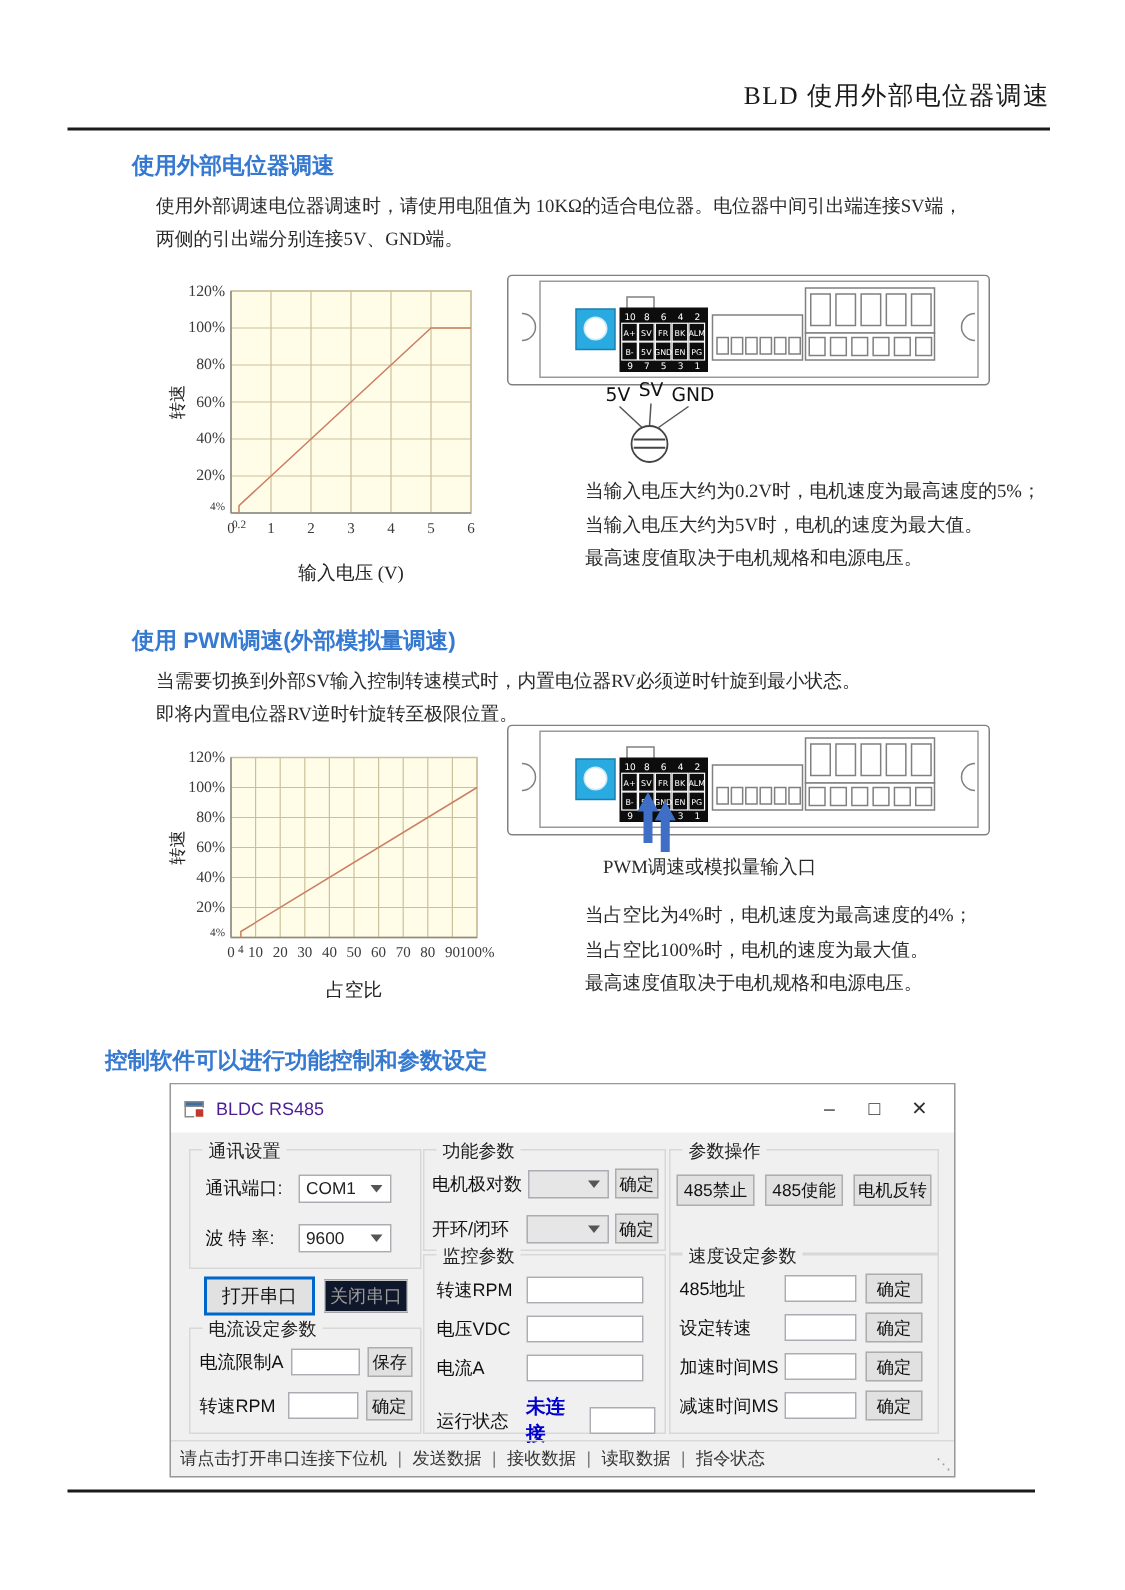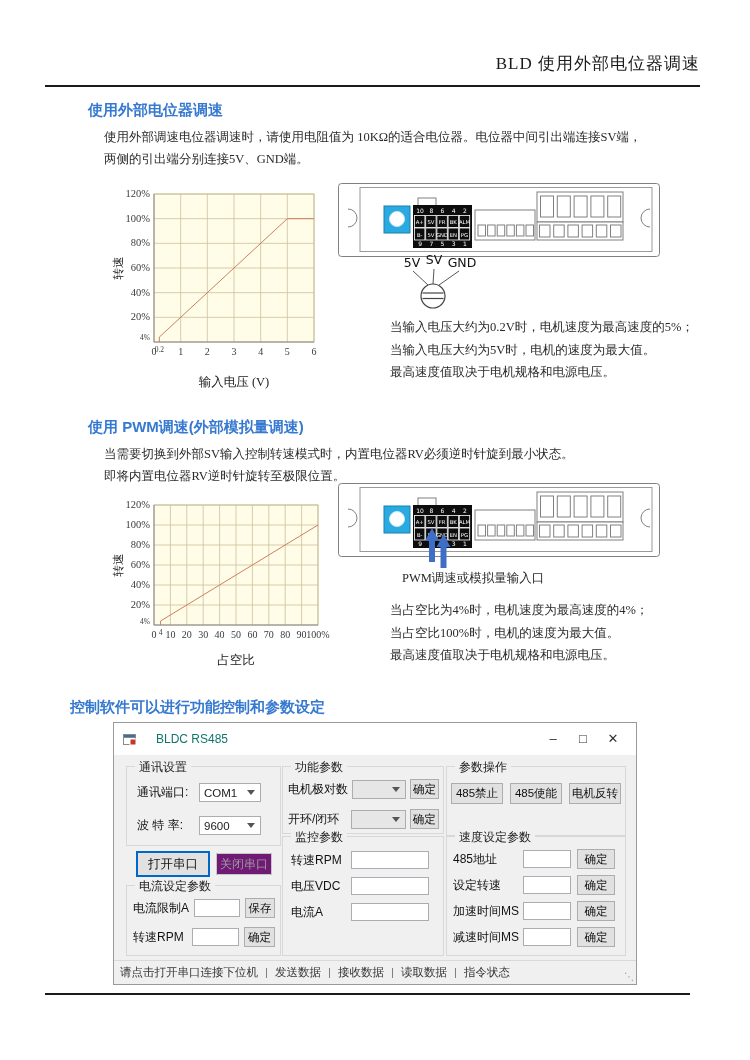--- a/index.html
+++ b/index.html
@@ -8,37 +8,37 @@
   .serif{font-family:"Liberation Serif","DejaVu Serif",serif;}
   .hdr-title{font-size:17px;color:#1a1a1a;letter-spacing:1px;}
   .rule{background:#1a1a1a;height:2px;}
   .sec-title{font-weight:bold;font-size:15px;color:#3679d0;}
   .body-text{font-size:12.5px;color:#2a2a2a;line-height:22px;white-space:pre-line;}
   .notes{line-height:22.5px;}
   .pwm-label{font-size:12.5px;color:#2a2a2a;}
   
   .window{width:524px;height:263px;background:#f0f0f0;border:1px solid #999;box-sizing:border-box;font-size:12px;}
   .titlebar{height:32px;background:#fff;display:flex;align-items:center;padding:0 8px;box-sizing:border-box;}
-  .app-title{margin-left:18px;font-size:12px;color:#0f766e;}
+  .app-title{margin-left:6px;font-size:12px;color:#4c1d95;}
   .win-controls{margin-left:auto;display:flex;}
   .wc{width:30px;text-align:center;font-size:13px;color:#333;cursor:default;line-height:30px;}
   .client{position:relative;height:207px;}
   .group{position:absolute;border:1px solid #d8d8d8;box-sizing:border-box;}
   .group-label{position:absolute;top:-8px;left:8px;background:#f0f0f0;padding:0 4px;font-size:12px;color:#222;}
   .rows{display:flex;flex-direction:column;box-sizing:border-box;height:100%;}
   .frow{display:flex;align-items:center;}
   .flabel{font-size:12px;color:#111;white-space:nowrap;}
   .combo{background:#fff;border:1px solid #abadb3;height:19px;display:flex;align-items:center;box-sizing:border-box;padding-left:4px;}
   .combo.empty{background:#e6e6e6;}
   .combo-val{font-size:11.5px;flex:1;}
   .chev{width:0;height:0;border-left:4px solid transparent;border-right:4px solid transparent;border-top:5px solid #555;margin-right:5px;}
   .win-input{background:#fff;border:1px solid #abadb3;height:18px;box-sizing:border-box;}
   .win-btn{background:#e1e1e1;border:1px solid #adadad;font-size:12px;color:#111;font-family:"Liberation Sans",sans-serif;padding:0;}
   .win-btn.focusd{border:2px solid #0066cc;font-size:12.5px;}
-  .win-btn.disabled{background:#701a75;border-color:#c6c6c6;color:#9d9d9d;}
+  .win-btn.disabled{background:#0f172a;border-color:#c6c6c6;color:#9d9d9d;}
   .status-val{color:#0000cc;font-weight:bold;font-size:13px;}
   .statusbar{position:absolute;left:0;right:0;bottom:0;height:24px;border-top:1px solid #d9d9d9;display:flex;align-items:center;padding:0 6px;font-size:11.5px;color:#333;box-sizing:border-box;}
   .sb-sep{margin:0 7px;color:#777;}
   .grip{position:absolute;right:2px;bottom:2px;font-size:10px;color:#999;}
   .footer{font-size:13px;color:#1a1a1a;letter-spacing:4px;}
 </style>
 </head>
 <body>
 
 <div class="abs" style="left:0;top:0;width:750px;height:1060px;">
@@ -354,20 +354,25 @@
               <div class="win-input" style="width: 78px;"></div>
             </div>
             <div class="frow" style="gap: 4px;">
               <span class="flabel" style="width: 56px;">电压VDC</span>
               <div class="win-input" style="width: 78px;"></div>
             </div>
             <div class="frow" style="gap: 4px;">
               <span class="flabel" style="width: 56px;">电流A</span>
               <div class="win-input" style="width: 78px;"></div>
             </div>
+            <div class="frow" style="gap: 4px;">
+              <span class="flabel" style="width: 56px;">运行状态</span>
+              <span class="status-val" style="color: rgb(0, 0, 204);">未连接</span>
+              <div class="win-input" style="width: 44px;"></div>
+            </div>
           </div>
       </div>
       <div class="group" style="left:332px;top:11px;width:180px;height:70px;">
         <span class="group-label">参数操作</span>
         <div class="rows" id="paramops-rows" style="padding:16px 4px 0 4px;gap:5px;">
             <div class="frow" style="gap: 7px;">
               <button class="win-btn" style="width: 52px; height: 21px; font-size: 11.5px;">485禁止</button>
               <button class="win-btn" style="width: 52px; height: 21px; font-size: 11.5px;">485使能</button>
               <button class="win-btn" style="width: 52px; height: 21px; font-size: 11.5px;">电机反转</button>
             </div>

